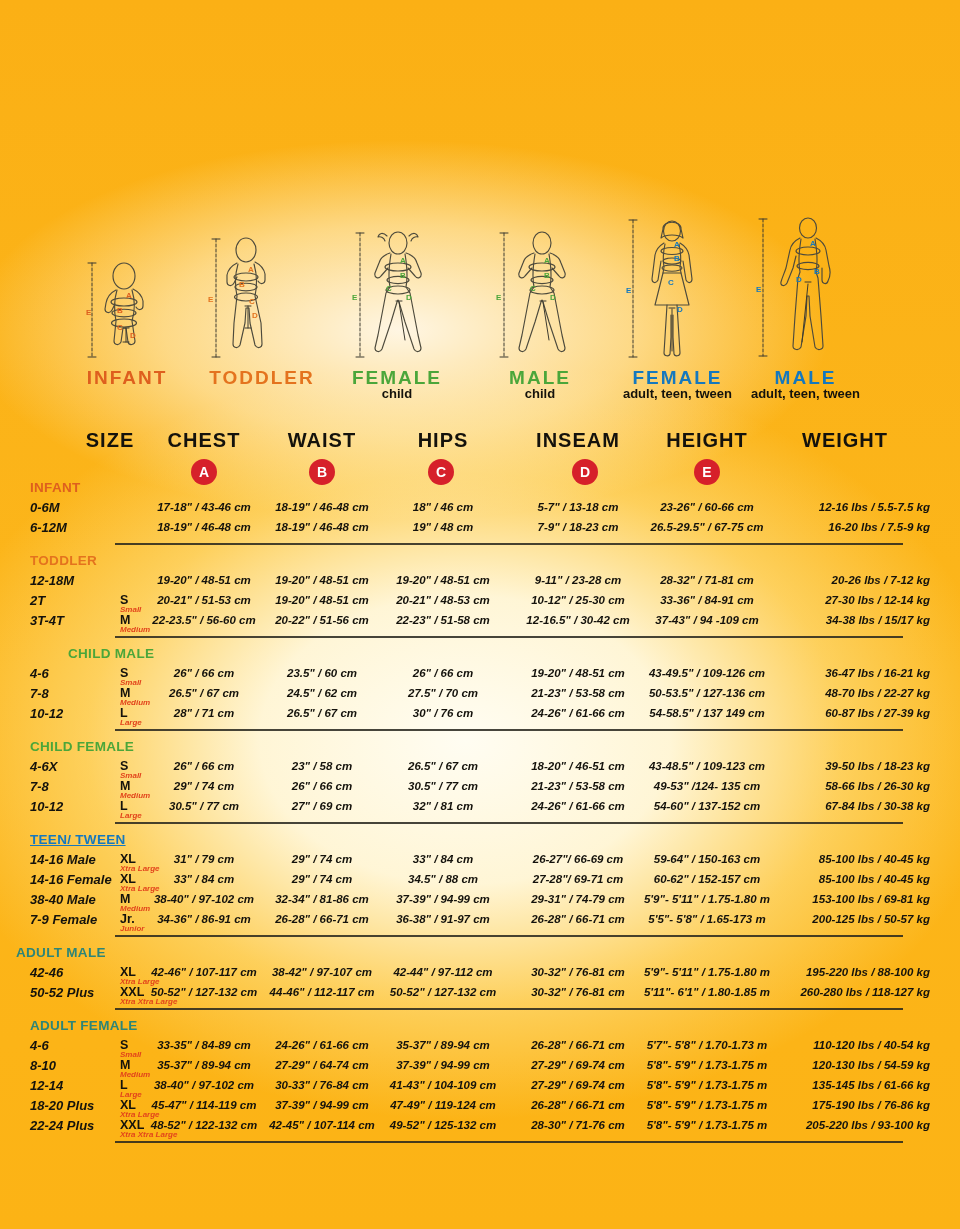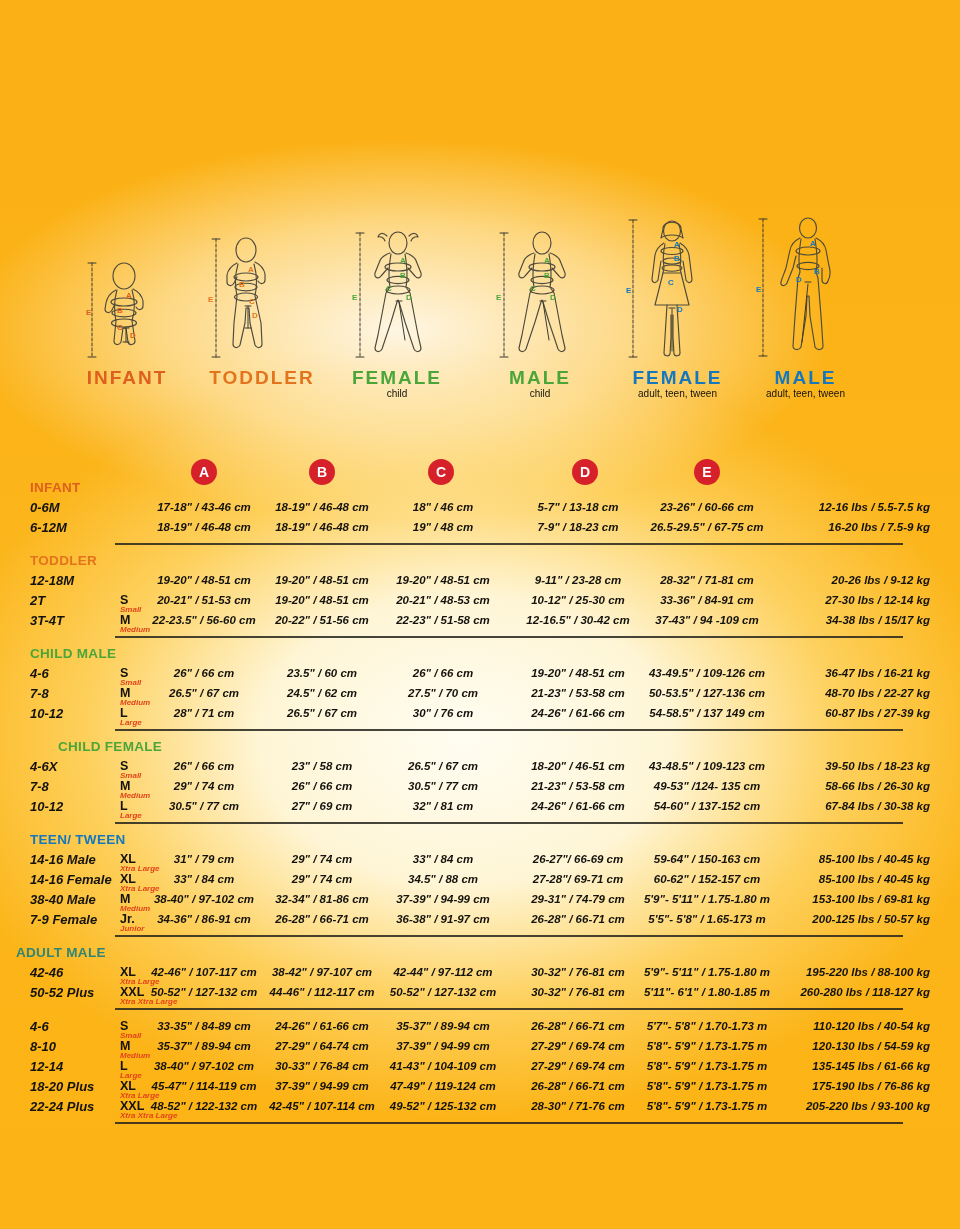--- a/index.html
+++ b/index.html
@@ -12,21 +12,21 @@
       linear-gradient(180deg,#fbb015 0%,#fcb61b 55%,#fcb315 100%);
   }
   .fig{position:absolute;}
   .fig svg{display:block;}
   .fig svg path,.fig svg ellipse,.fig svg line{fill:none;stroke:#4d4a3c;stroke-width:1.15;stroke-linecap:round;stroke-linejoin:round;}
   .fig svg .mline{stroke:#3c3a30;stroke-width:1;}
   .fig svg .dash{stroke-dasharray:3 2;}
   .fig svg text{font-family:"Liberation Sans",sans-serif;font-size:8px;font-weight:bold;stroke:none;}
   .fig-label{position:absolute;text-align:center;top:368px;}
   .fig-title{font-weight:bold;font-size:19px;letter-spacing:2px;line-height:20px;}
-  .fig-sub{font-weight:normal;font-size:10px;color:#14120c;line-height:11px;}
+  .fig-sub{font-weight:bold;font-size:13px;color:#14120c;line-height:11px;}
   #col-headers{position:absolute;top:429px;left:0;width:960px;height:26px;}
   .th{position:absolute;top:0;text-align:center;font-weight:bold;font-size:20px;letter-spacing:1px;color:#14120c;}
   #markers{position:absolute;top:459px;left:0;width:960px;height:28px;}
   .circle{position:absolute;width:26px;height:26px;border-radius:50%;color:#fff;font-weight:bold;font-size:14px;display:flex;align-items:center;justify-content:center;}
   #table-root{position:absolute;top:480px;left:0;width:960px;}
   .section{margin-bottom:8px;}
   .sec-header{font-weight:bold;font-size:13.5px;letter-spacing:0.3px;padding-left:30px;height:16px;line-height:16px;margin-bottom:3px;}
   .row{position:relative;height:20px;}
   .cell{position:absolute;top:2px;font-style:italic;font-weight:bold;font-size:11.5px;white-space:nowrap;color:#14120c;}
   .c-label{left:30px;font-size:13px;top:1px;}
@@ -185,20 +185,29 @@
   </div>
   <div class="fig-label" id="figlab-4" style="left:605px;width:145px;">
     <div class="fig-title" style="color: rgb(21, 120, 190);">FEMALE</div>
     <div class="fig-sub">adult, teen, tween</div>
   </div>
   <div class="fig-label" id="figlab-5" style="left:733px;width:145px;">
     <div class="fig-title" style="color: rgb(21, 120, 190);">MALE</div>
     <div class="fig-sub">adult, teen, tween</div>
   </div>
 
+  <div id="col-headers">
+      <div class="th" style="left: 55px; width: 110px;">SIZE</div>
+      <div class="th" style="left: 129px; width: 150px;">CHEST</div>
+      <div class="th" style="left: 247px; width: 150px;">WAIST</div>
+      <div class="th" style="left: 368px; width: 150px;">HIPS</div>
+      <div class="th" style="left: 503px; width: 150px;">INSEAM</div>
+      <div class="th" style="left: 632px; width: 150px;">HEIGHT</div>
+      <div class="th" style="left: 760px; width: 170px;">WEIGHT</div>
+    </div>
   <div id="markers">
       <div class="circle" style="left: 191px; background: rgb(214, 32, 42);">A</div>
       <div class="circle" style="left: 309px; background: rgb(214, 32, 42);">B</div>
       <div class="circle" style="left: 428px; background: rgb(214, 32, 42);">C</div>
       <div class="circle" style="left: 572px; background: rgb(214, 32, 42);">D</div>
       <div class="circle" style="left: 694px; background: rgb(214, 32, 42);">E</div>
     </div>
   <div id="table-root">
       <div class="section">
         <div class="sec-header" style="color: rgb(222, 95, 30);">INFANT</div>
@@ -224,21 +233,21 @@
       </div>
       <div class="section">
         <div class="sec-header" style="color: rgb(228, 115, 30);">TODDLER</div>
         <div class="row">
           <div class="cell c-label">12-18M</div>
           <div class="cell c-chest">19-20" / 48-51 cm</div>
           <div class="cell c-waist">19-20" / 48-51 cm</div>
           <div class="cell c-hips">19-20" / 48-51 cm</div>
           <div class="cell c-inseam">9-11" / 23-28 cm</div>
           <div class="cell c-height">28-32" / 71-81 cm</div>
-          <div class="cell c-weight">20-26 lbs / 9-12 kg</div>
+          <div class="cell c-weight">20-26 lbs / 7-12 kg</div>
         </div>
         <div class="row">
           <div class="cell c-label">2T</div>
           <div class="cell c-size">S</div>
           <div class="c-sizename">Small</div>
           <div class="cell c-chest">20-21" / 51-53 cm</div>
           <div class="cell c-waist">19-20" / 48-51 cm</div>
           <div class="cell c-hips">20-21" / 48-53 cm</div>
           <div class="cell c-inseam">10-12" / 25-30 cm</div>
           <div class="cell c-height">33-36" / 84-91 cm</div>
@@ -251,21 +260,21 @@
           <div class="cell c-chest">22-23.5" / 56-60 cm</div>
           <div class="cell c-waist">20-22" / 51-56 cm</div>
           <div class="cell c-hips">22-23" / 51-58 cm</div>
           <div class="cell c-inseam">12-16.5" / 30-42 cm</div>
           <div class="cell c-height">37-43" / 94 -109 cm</div>
           <div class="cell c-weight">34-38 lbs / 15/17 kg</div>
         </div>
         <div class="sec-line"></div>
       </div>
       <div class="section">
-        <div class="sec-header" style="color: rgb(75, 166, 58);">CHILD MALE</div>
+        <div class="sec-header" style="color: rgb(75, 166, 58); margin-left: 38px;">CHILD MALE</div>
         <div class="row">
           <div class="cell c-label">4-6</div>
           <div class="cell c-size">S</div>
           <div class="c-sizename">Small</div>
           <div class="cell c-chest">26" / 66 cm</div>
           <div class="cell c-waist">23.5" / 60 cm</div>
           <div class="cell c-hips">26" / 66 cm</div>
           <div class="cell c-inseam">19-20" / 48-51 cm</div>
           <div class="cell c-height">43-49.5" / 109-126 cm</div>
           <div class="cell c-weight">36-47 lbs / 16-21 kg</div>
@@ -288,21 +297,21 @@
           <div class="cell c-chest">28" / 71 cm</div>
           <div class="cell c-waist">26.5" / 67 cm</div>
           <div class="cell c-hips">30" / 76 cm</div>
           <div class="cell c-inseam">24-26" / 61-66 cm</div>
           <div class="cell c-height">54-58.5" / 137 149 cm</div>
           <div class="cell c-weight">60-87 lbs / 27-39 kg</div>
         </div>
         <div class="sec-line"></div>
       </div>
       <div class="section">
-        <div class="sec-header" style="color: rgb(75, 166, 58); margin-left: 28px;">CHILD FEMALE</div>
+        <div class="sec-header" style="color: rgb(75, 166, 58);">CHILD FEMALE</div>
         <div class="row">
           <div class="cell c-label">4-6X</div>
           <div class="cell c-size">S</div>
           <div class="c-sizename">Small</div>
           <div class="cell c-chest">26" / 66 cm</div>
           <div class="cell c-waist">23" / 58 cm</div>
           <div class="cell c-hips">26.5" / 67 cm</div>
           <div class="cell c-inseam">18-20" / 46-51 cm</div>
           <div class="cell c-height">43-48.5" / 109-123 cm</div>
           <div class="cell c-weight">39-50 lbs / 18-23 kg</div>
@@ -325,21 +334,21 @@
           <div class="cell c-chest">30.5" / 77 cm</div>
           <div class="cell c-waist">27" / 69 cm</div>
           <div class="cell c-hips">32" / 81 cm</div>
           <div class="cell c-inseam">24-26" / 61-66 cm</div>
           <div class="cell c-height">54-60" / 137-152 cm</div>
           <div class="cell c-weight">67-84 lbs / 30-38 kg</div>
         </div>
         <div class="sec-line"></div>
       </div>
       <div class="section">
-        <div class="sec-header" style="color: rgb(21, 120, 190);">TEEN/ TWEEN</div>
+        <div class="sec-header" style="color: rgb(21, 120, 190); text-decoration: underline;">TEEN/ TWEEN</div>
         <div class="row">
           <div class="cell c-label">14-16 Male</div>
           <div class="cell c-size">XL</div>
           <div class="c-sizename">Xtra Large</div>
           <div class="cell c-chest">31" / 79 cm</div>
           <div class="cell c-waist">29" / 74 cm</div>
           <div class="cell c-hips">33" / 84 cm</div>
           <div class="cell c-inseam">26-27"/ 66-69 cm</div>
           <div class="cell c-height">59-64" / 150-163 cm</div>
           <div class="cell c-weight">85-100 lbs / 40-45 kg</div>
@@ -399,20 +408,21 @@
           <div class="cell c-chest">50-52" / 127-132 cm</div>
           <div class="cell c-waist">44-46" / 112-117 cm</div>
           <div class="cell c-hips">50-52" / 127-132 cm</div>
           <div class="cell c-inseam">30-32" / 76-81 cm</div>
           <div class="cell c-height">5'11"- 6'1" / 1.80-1.85 m</div>
           <div class="cell c-weight">260-280 lbs / 118-127 kg</div>
         </div>
         <div class="sec-line"></div>
       </div>
       <div class="section">
+        <div class="sec-header" style="color: rgb(46, 133, 119);">ADULT FEMALE</div>
         <div class="row">
           <div class="cell c-label">4-6</div>
           <div class="cell c-size">S</div>
           <div class="c-sizename">Small</div>
           <div class="cell c-chest">33-35" / 84-89 cm</div>
           <div class="cell c-waist">24-26" / 61-66 cm</div>
           <div class="cell c-hips">35-37" / 89-94 cm</div>
           <div class="cell c-inseam">26-28" / 66-71 cm</div>
           <div class="cell c-height">5'7"- 5'8" / 1.70-1.73 m</div>
           <div class="cell c-weight">110-120 lbs / 40-54 kg</div>

